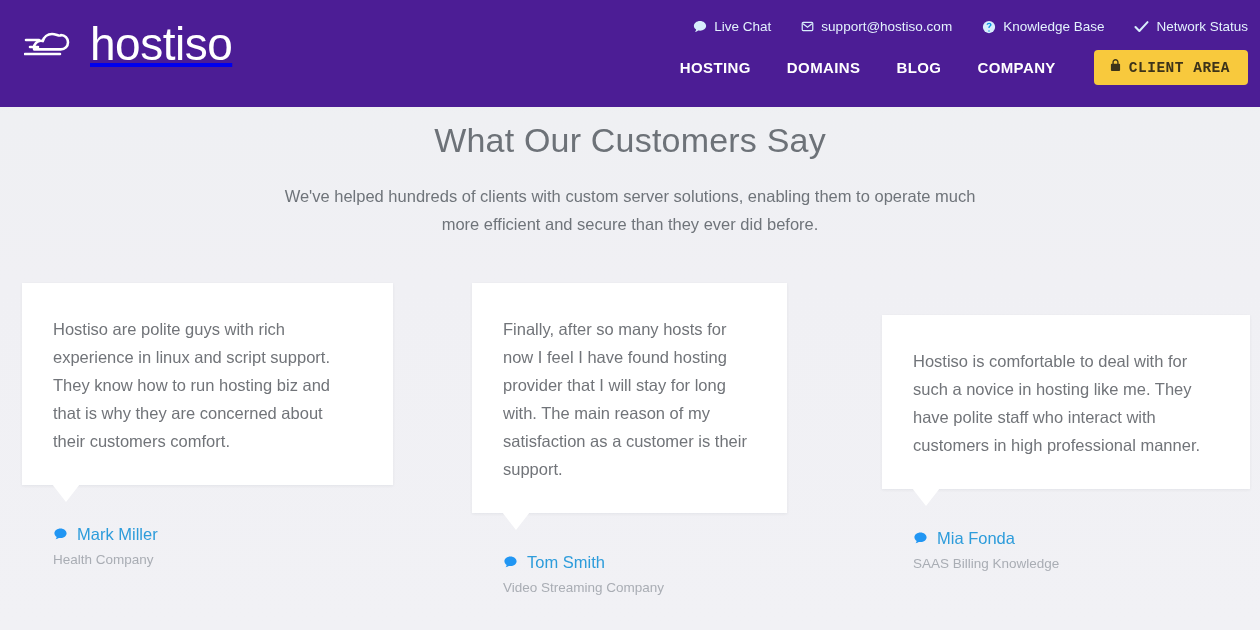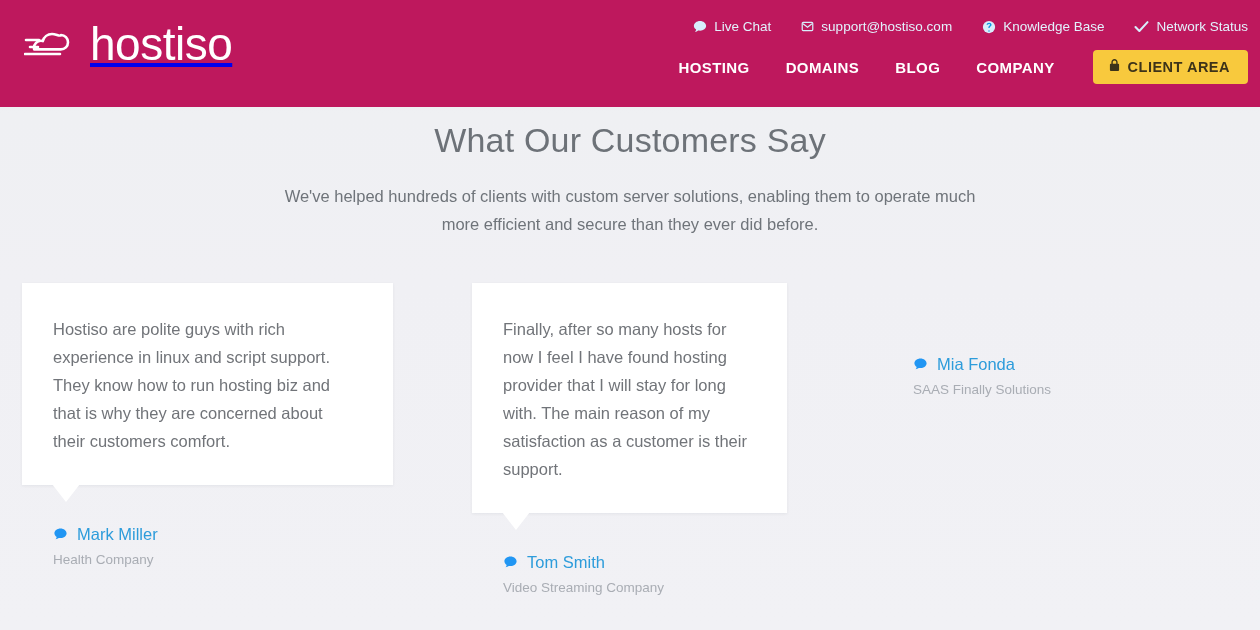--- a/index.html
+++ b/index.html
@@ -9,21 +9,21 @@
     overflow: hidden;
   }
   body {
     background: linear-gradient(180deg, #e8eaee 0%, #eff0f3 18%, #f0f0f4 45%, #f1f1f5 100%);
   }
 
   
   .header {
     position: relative;
     height: 107px;
-    background: #be185d;
+    background: #4c1d95;
     width: 100%;
   }
   .logo {
     position: absolute;
     left: 24px; top: 22px;
     display: flex; align-items: center; gap: 8px;
   }
   .logo-icon { width: 58px; height: 44px; display: block; }
   .logo-text {
     color: #ffffff;
@@ -69,21 +69,21 @@
     color: #3d3319;
     font-size: 14.5px;
     font-weight: bold;
     letter-spacing: 0.5px;
     padding: 9px 18px 9px 16px;
     border-radius: 4px;
     border: none;
     cursor: pointer;
     margin-left: 2px;
     white-space: nowrap;
-    font-family: Liberation Sans, sans-serif;
+    font-family: Liberation Mono, monospace;
   }
 
   
   .section-title {
     text-align: center;
     color: #6d7278;
     font-size: 34px;
     font-weight: 400;
     margin-top: 14px;
     letter-spacing: 0.2px;
@@ -247,26 +247,29 @@
               <path d="M8 1.5C4.4 1.5 1.5 3.8 1.5 6.6c0 1.6 1 3.1 2.4 4-.1.8-.5 1.7-1.2 2.4 1.3-.2 2.5-.7 3.5-1.4.6.1 1.2.2 1.8.2 3.6 0 6.5-2.3 6.5-5.1S11.6 1.5 8 1.5z"></path>
             </svg>
         </span>
         <span>Tom Smith</span>
       </a>
       <div class="author-role">Video Streaming Company</div>
     </div>
   </div>
 
   <div class="card-wrap" style="left:882px; top:32px; width:368px;">
+    <div class="bubble">
+      <div class="quote">Hostiso is comfortable to deal with for such a novice in hosting like me. They have polite staff who interact with customers in high professional manner.</div>
+    </div>
     <div class="author">
       <a class="author-name" href="#">
         <span class="bubble-ico">
           <svg width="15" height="15" viewBox="0 0 16 16" fill="currentColor">
               <path d="M8 1.5C4.4 1.5 1.5 3.8 1.5 6.6c0 1.6 1 3.1 2.4 4-.1.8-.5 1.7-1.2 2.4 1.3-.2 2.5-.7 3.5-1.4.6.1 1.2.2 1.8.2 3.6 0 6.5-2.3 6.5-5.1S11.6 1.5 8 1.5z"></path>
             </svg>
         </span>
         <span>Mia Fonda</span>
       </a>
-      <div class="author-role">SAAS Finally Solutions</div>
+      <div class="author-role">SAAS Billing Knowledge</div>
     </div>
   </div>
 
 </div>
 
 </body></html>

